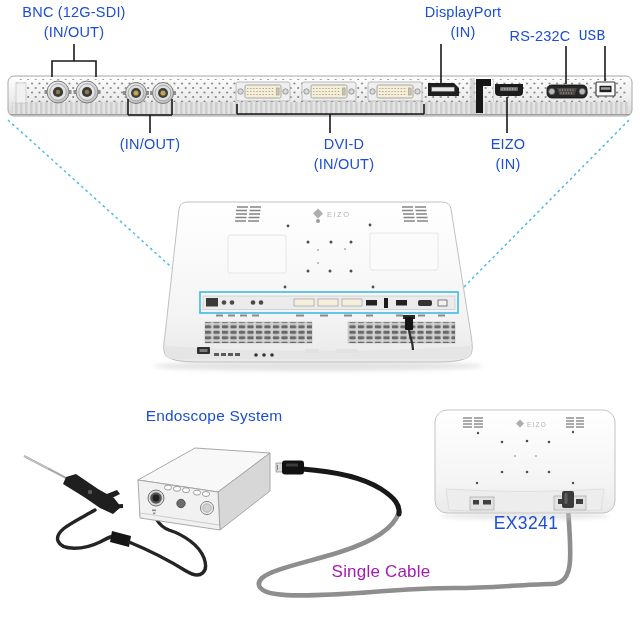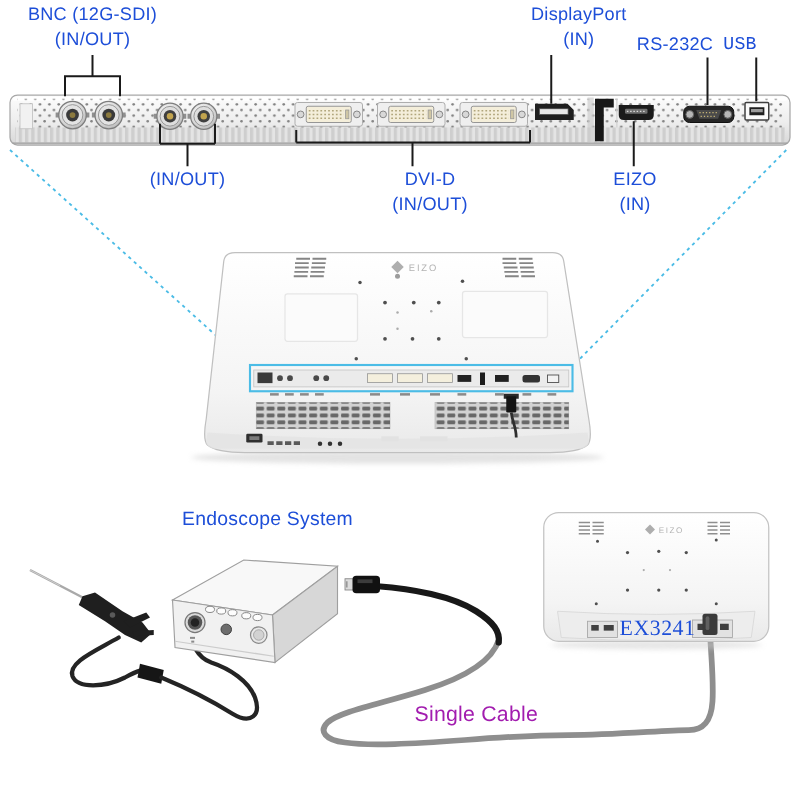--- a/index.html
+++ b/index.html
@@ -383,16 +383,16 @@
 <div class="label" style="left:344px;top:134px;">
   <div>DVI-D</div>
   <div>(IN/OUT)</div>
 </div>
 <div class="label" style="left:508px;top:134px;">
   <div>EIZO</div>
   <div>(IN)</div>
 </div>
 
 <div class="label big" style="left:214px;top:406px;">Endoscope System</div>
-<div class="label model" style="left:526px;top:492px;font-family:Liberation Serif, serif;">EX3241</div>
+<div class="label model" style="left:526px;top:513px;">EX3241</div>
 <div class="label cable" style="left:381px;top:562px;">Single Cable</div>
 
 </div>
 
 </body></html>

